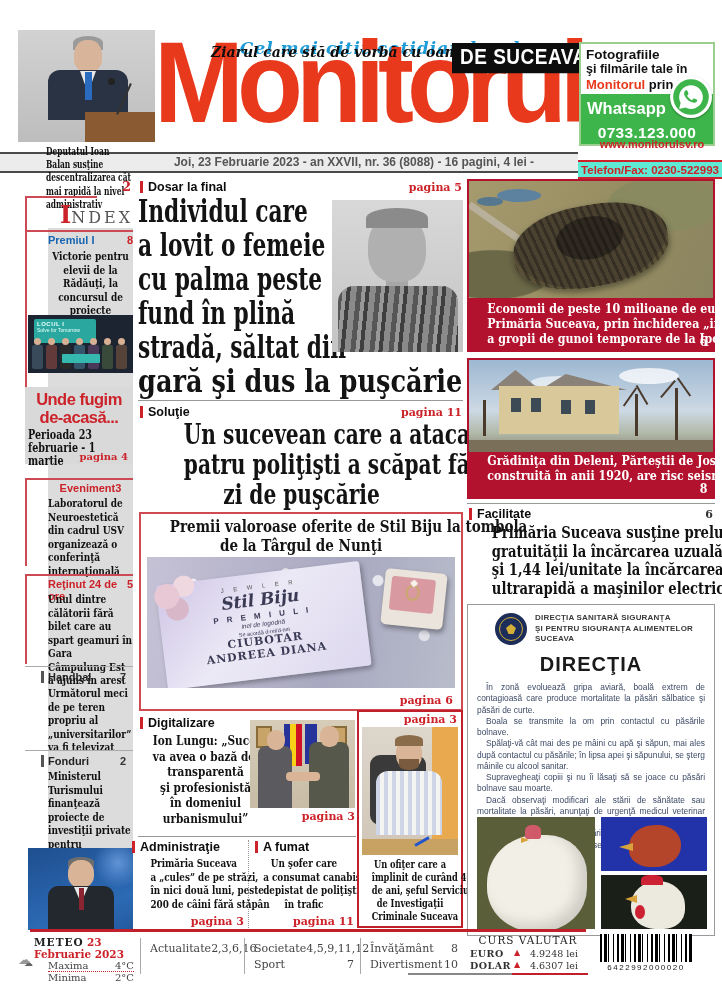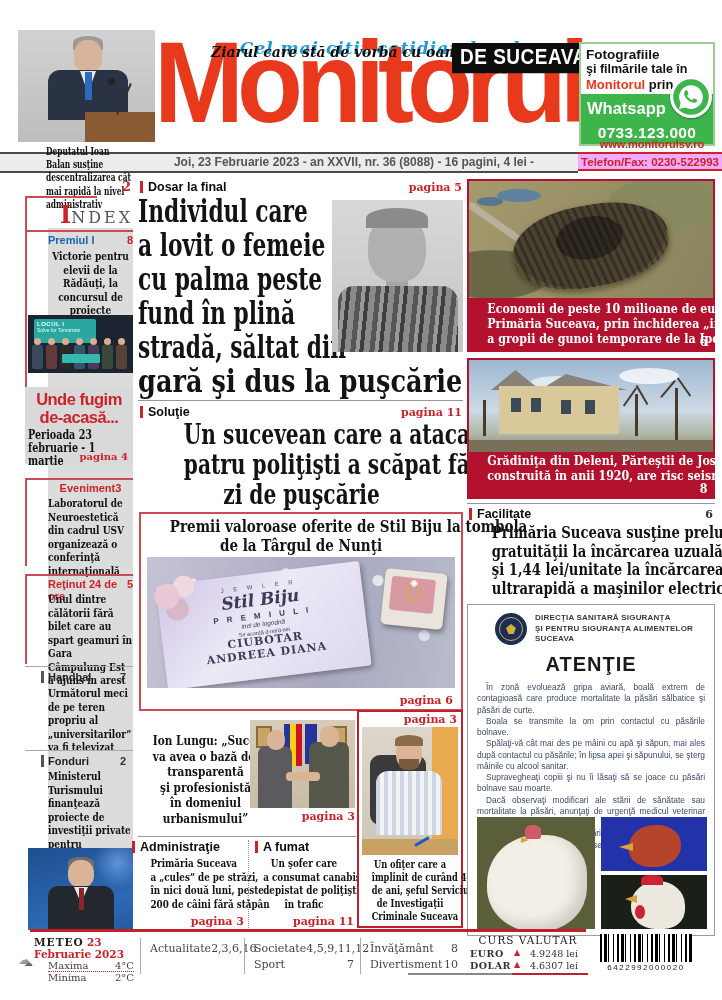--- a/index.html
+++ b/index.html
@@ -36,21 +36,21 @@
   .wa-num { position:absolute; left:0; right:0; bottom:2px; text-align:center;
     color:#fff; font-weight:bold; font-size:15.5px; letter-spacing:.3px; }
   .wa-icon { position:absolute; right:1px; top:-18px; width:42px; height:42px;
     border-radius:50%; background:#fff; box-shadow:0 1px 2px rgba(0,0,0,.35); padding:2px; }
   .website { left:588px; top:138px; width:128px; text-align:center;
     color:#cc2229; font-weight:bold; font-size:11px; }
   .datebar { left:0; top:152px; width:578px; height:21px; background:#ececec;
     border-top:2px solid #4a4a4a; border-bottom:2px solid #4a4a4a;
     text-align:center; font-weight:bold; font-size:12px; color:#555;
     line-height:17px; padding-left:130px; }
-  .phonebar { left:578px; top:152px; width:144px; height:19px; background:#f0abfc;
+  .phonebar { left:578px; top:160px; width:144px; height:19px; background:#5eead4;
     border-top:2px solid #cc2229; border-bottom:2px solid #cc2229; text-align:center;
     color:#cc2229; font-weight:bold; font-size:11.5px; line-height:17px; }
 
   
   .balan-photo { left:18px; top:30px; width:137px; height:112px;
     background:linear-gradient(#d2d2d2,#bdbdbd); overflow:hidden; }
   .bl-head { position:absolute; left:56px; top:10px; width:28px; height:32px;
     border-radius:45% 45% 40% 40%; background:#d7b49a; }
   .bl-hair { position:absolute; left:55px; top:6px; width:30px; height:14px;
     border-radius:50% 50% 0 0; background:#9a9a9a; }
@@ -552,20 +552,24 @@
       </div>
       <div class="bj-box">
         <div class="bj-boxin"></div>
         <div class="bj-ring"></div>
         <div class="bj-diamond"></div>
       </div>
     </div>
     <div class="biju-pg pg-red">pagina 6</div>
   </div>
 
+  <div class="abs sec-head dig-head">
+    <span class="bar"></span>
+    <span class="txt">Digitalizare</span>
+  </div>
   <div class="abs dig-quote hl">
     <div>Ion Lungu: „Suceava</div>
     <div>va avea o bază de date</div>
     <div>transparentă</div>
     <div>şi profesionistă</div>
     <div>în domeniul</div>
     <div>urbanismului”</div>
   </div>
   <div class="abs handshake-photo">
     <div class="hs-icon1"></div>
@@ -683,21 +687,21 @@
 
   <div class="abs notice-box">
     <div class="notice-org">
       <span class="gov-logo"></span>
       <span class="org-lines">
         <div>DIRECŢIA SANITARĂ SIGURANŢA</div>
         <div>ŞI PENTRU SIGURANŢA ALIMENTELOR</div>
         <div>SUCEAVA</div>
       </span>
     </div>
-    <div class="notice-title">ATENŢIE</div>
+    <div class="notice-title">DIRECŢIA</div>
     <div class="notice-body">
       <p>În zonă evoluează gripa aviară, boală extrem de contagioasă care produce mortalitate la păsări sălbatice şi păsări de curte.</p>
       <p>Boala se transmite la om prin contactul cu păsările bolnave.</p>
       <p>Spălaţi-vă cât mai des pe mâini cu apă şi săpun, mai ales după contactul cu păsările; în lipsa apei şi săpunului, se şterg mâinile cu alcool sanitar.</p>
       <p>Supravegheaţi copiii şi nu îi lăsaţi să se joace cu păsări bolnave sau moarte.</p>
       <p>Dacă observaţi modificari ale stării de sănătate sau mortalitate la păsări, anunţaţi de urgenţă medicul veterinar din localitate.</p>
       <p>Nu manipulaţi cadavrele păsărilor.</p>
       <p>Ţineţi păsările de curte închise pentru a evita contactul cu păsările sălbatice.</p>
     </div>
     <div class="notice-photos">

